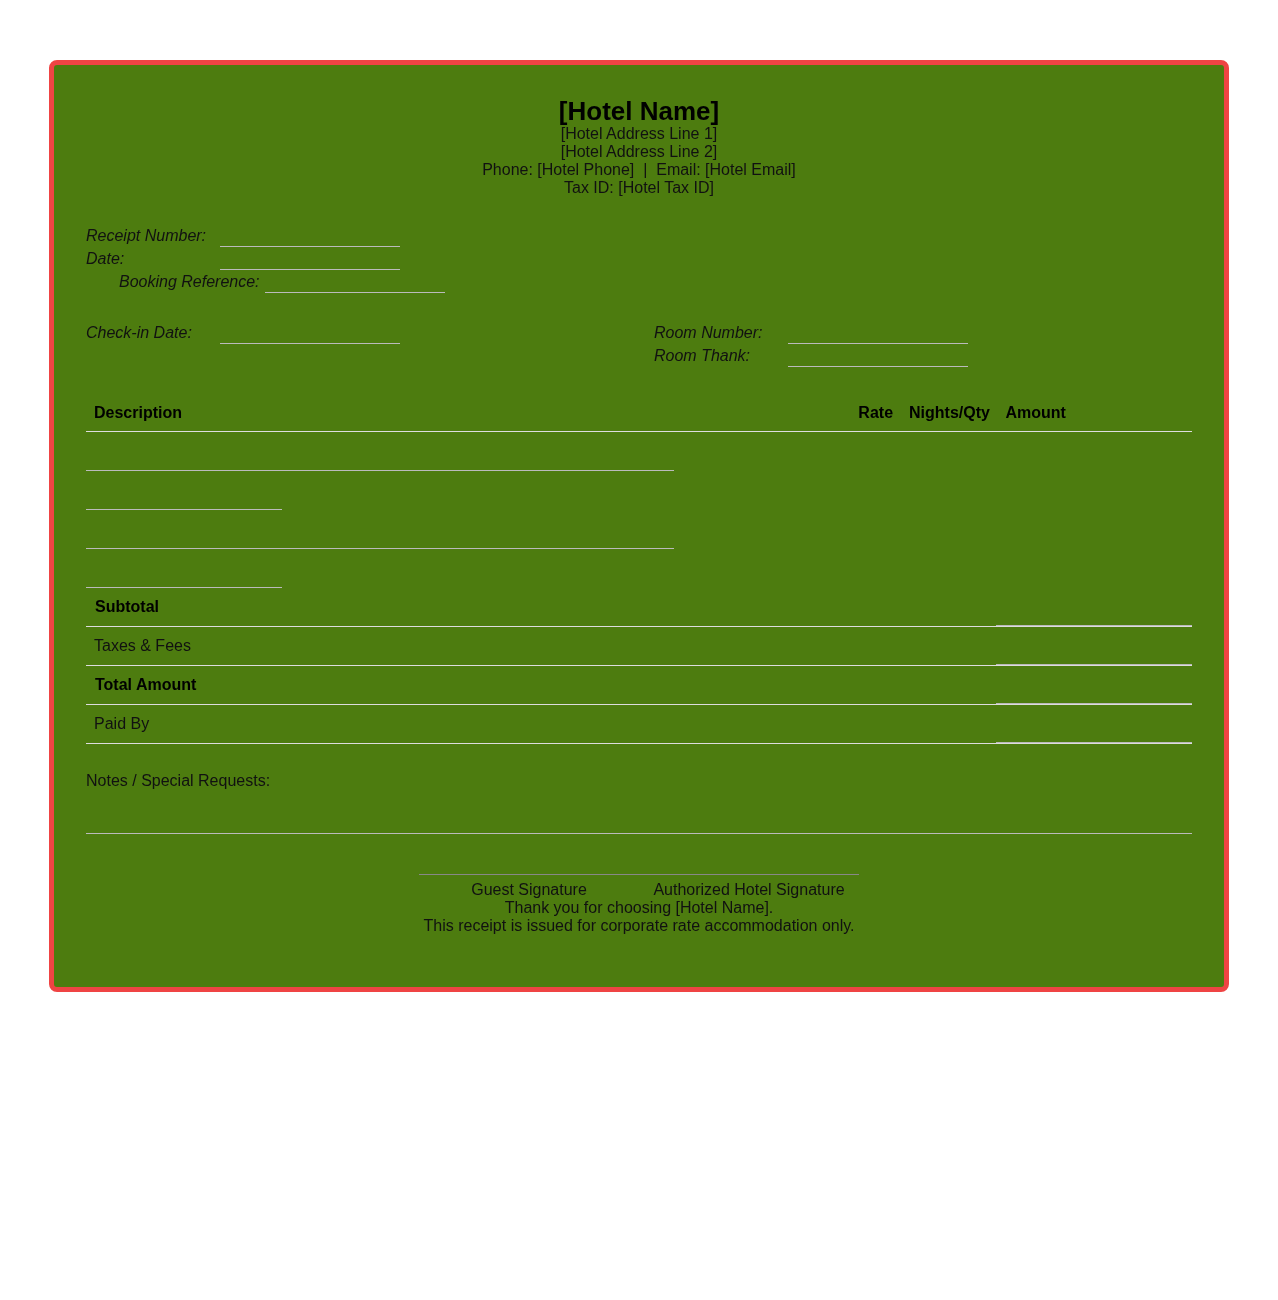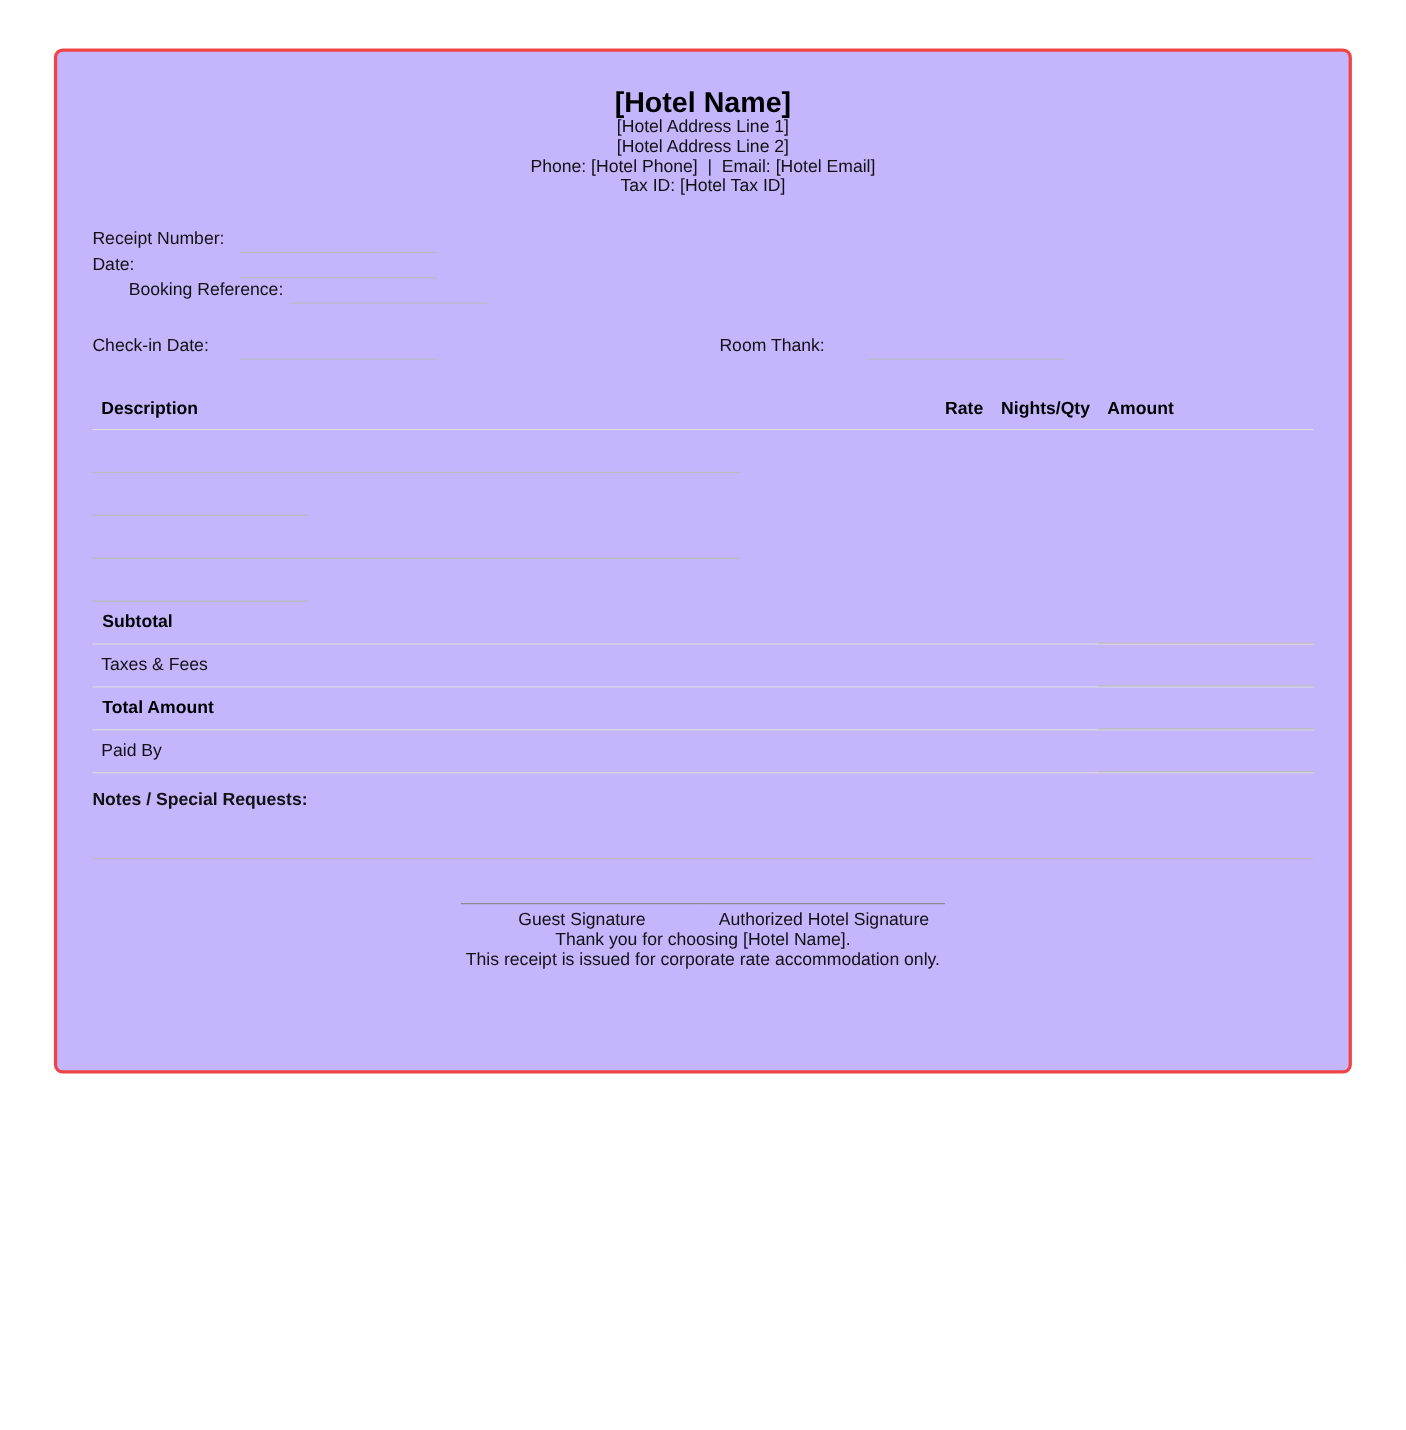--- a/index.html
+++ b/index.html
@@ -4,36 +4,36 @@
   <style>
     * { box-sizing: border-box; }
     html, body { margin: 0; padding: 0; background: #ffffff; }
     body {
       width: 1278px; height: 1300px;
       font-family: "Liberation Sans", sans-serif;
       font-size: 16px; color: #111111;
       position: relative;
     }
     .receipt {
-      position: absolute; left: 49px; top: 44px;
+      position: absolute; left: 49px; top: 60px;
       width: 1180px; height: 932px;
-      border: 3px solid #ef4444; border-radius: 8px;
+      border: 5px solid #ef4444; border-radius: 8px;
       padding: 32px;
-      background: #c4b5fd;
+      background: #4d7c0f;
     }
     .hdr { text-align: center; }
     .hotel-name { font-size: 26px; font-weight: bold; line-height: 28px; color: #000; }
     .hdr-line { line-height: 18px; }
     .pre { white-space: pre; }
 
     .info-block { display: flex; gap: 30px; }
     .info-block.b1 { margin-top: 27px; }
     .info-block.b2 { margin-top: 28px; }
     .col { width: 542px; }
-    .row { display: flex; align-items: center; height: 23px; }
+    .row { display: flex; align-items: flex-end; height: 23px; font-style: italic; }
     .lbl { min-width: 130px; margin-right: 4px; line-height: 23px; white-space: nowrap; }
     .lbl.wide { margin-right: 5px; margin-left: 33px; }
     .blank { display: inline-block; height: 25px; border-bottom: 1px solid #bbbbbb; }
     .w180 { width: 180px; }
     .w300 { width: 300px; }
 
     .items { margin-top: 28px; }
     .thead { display: flex; height: 37px; border-bottom: 1px solid #dddddd; font-weight: bold; color: #000; }
     .th { padding-left: 8px; line-height: 36px; white-space: nowrap; }
     .c-desc { width: 770px; }
@@ -43,21 +43,21 @@
     .item-row { height: 39px; position: relative; }
     .item-line { position: absolute; left: 0; bottom: 0; height: 1px; background: #bbbbbb; }
     .item-line.long { width: 588px; }
     .item-line.short { width: 196px; }
 
     .sum-row { position: relative; height: 39px; border-bottom: 1px solid #dddddd; }
     .sum-label { position: absolute; left: 8px; top: 0; line-height: 38px; }
     .sum-label.bold { font-weight: bold; left: 9px; color: #000; }
     .sum-amount { position: absolute; right: 0; top: 0; width: 196px; height: 38px; border-bottom: 1px solid #bbbbbb; }
 
-    .notes { margin-top: 16px; font-weight: bold; }
+    .notes { margin-top: 28px; }
     .notes-label { line-height: 18px; }
     .notes-line { height: 44px; border-bottom: 1px solid #bbbbbb; }
 
     .sigs { display: flex; justify-content: center; margin-top: 40px; }
     .sig { width: 220px; border-top: 1px solid #888888; padding-top: 6px; text-align: center; line-height: 18px; }
     .footer { text-align: center; line-height: 18px; }
   </style>
 </head>
 <body>
 
@@ -89,20 +89,24 @@
   </div>
 
   <div class="info-block b2">
     <div class="col">
       <div class="row">
         <span class="lbl">Check-in Date:</span>
         <span class="blank w180"></span>
       </div>
     </div>
     <div class="col">
+      <div class="row">
+        <span class="lbl">Room Number:</span>
+        <span class="blank w180"></span>
+      </div>
       <div class="row">
         <span class="lbl">Room Thank:</span>
         <span class="blank w180"></span>
       </div>
     </div>
   </div>
 
   <div class="items">
     <div class="thead">
       <div class="th c-desc">Description</div>

